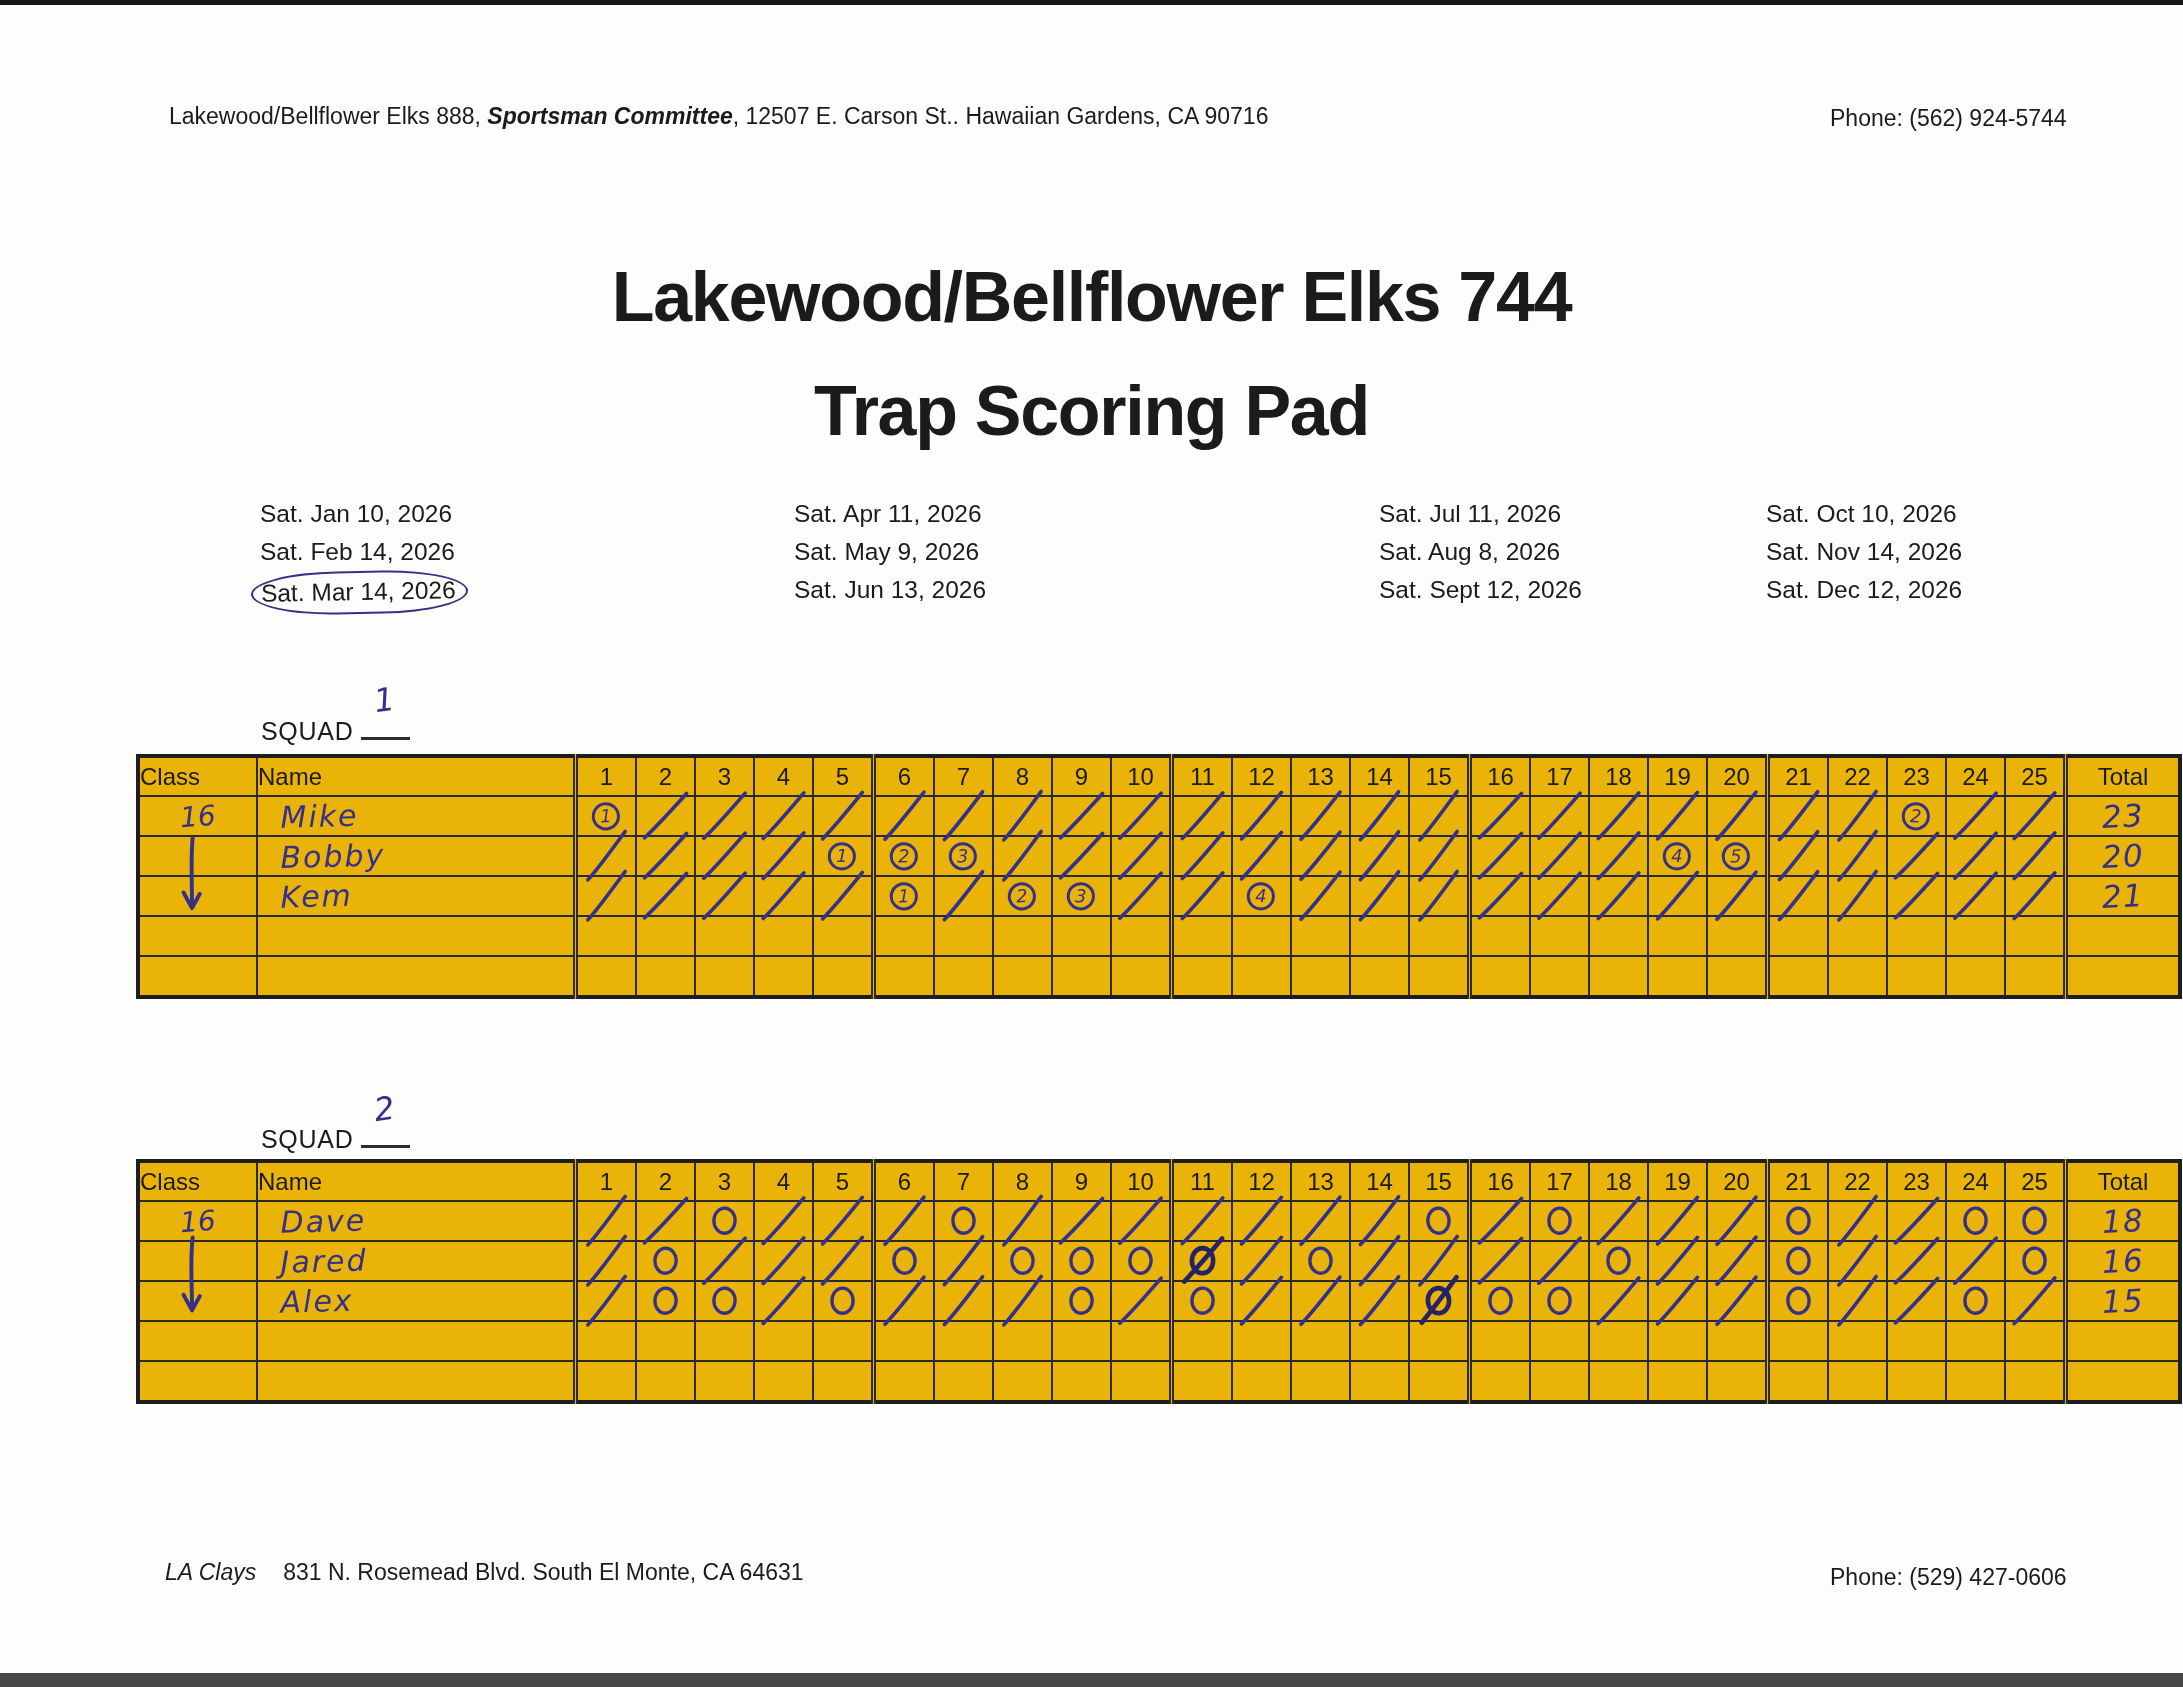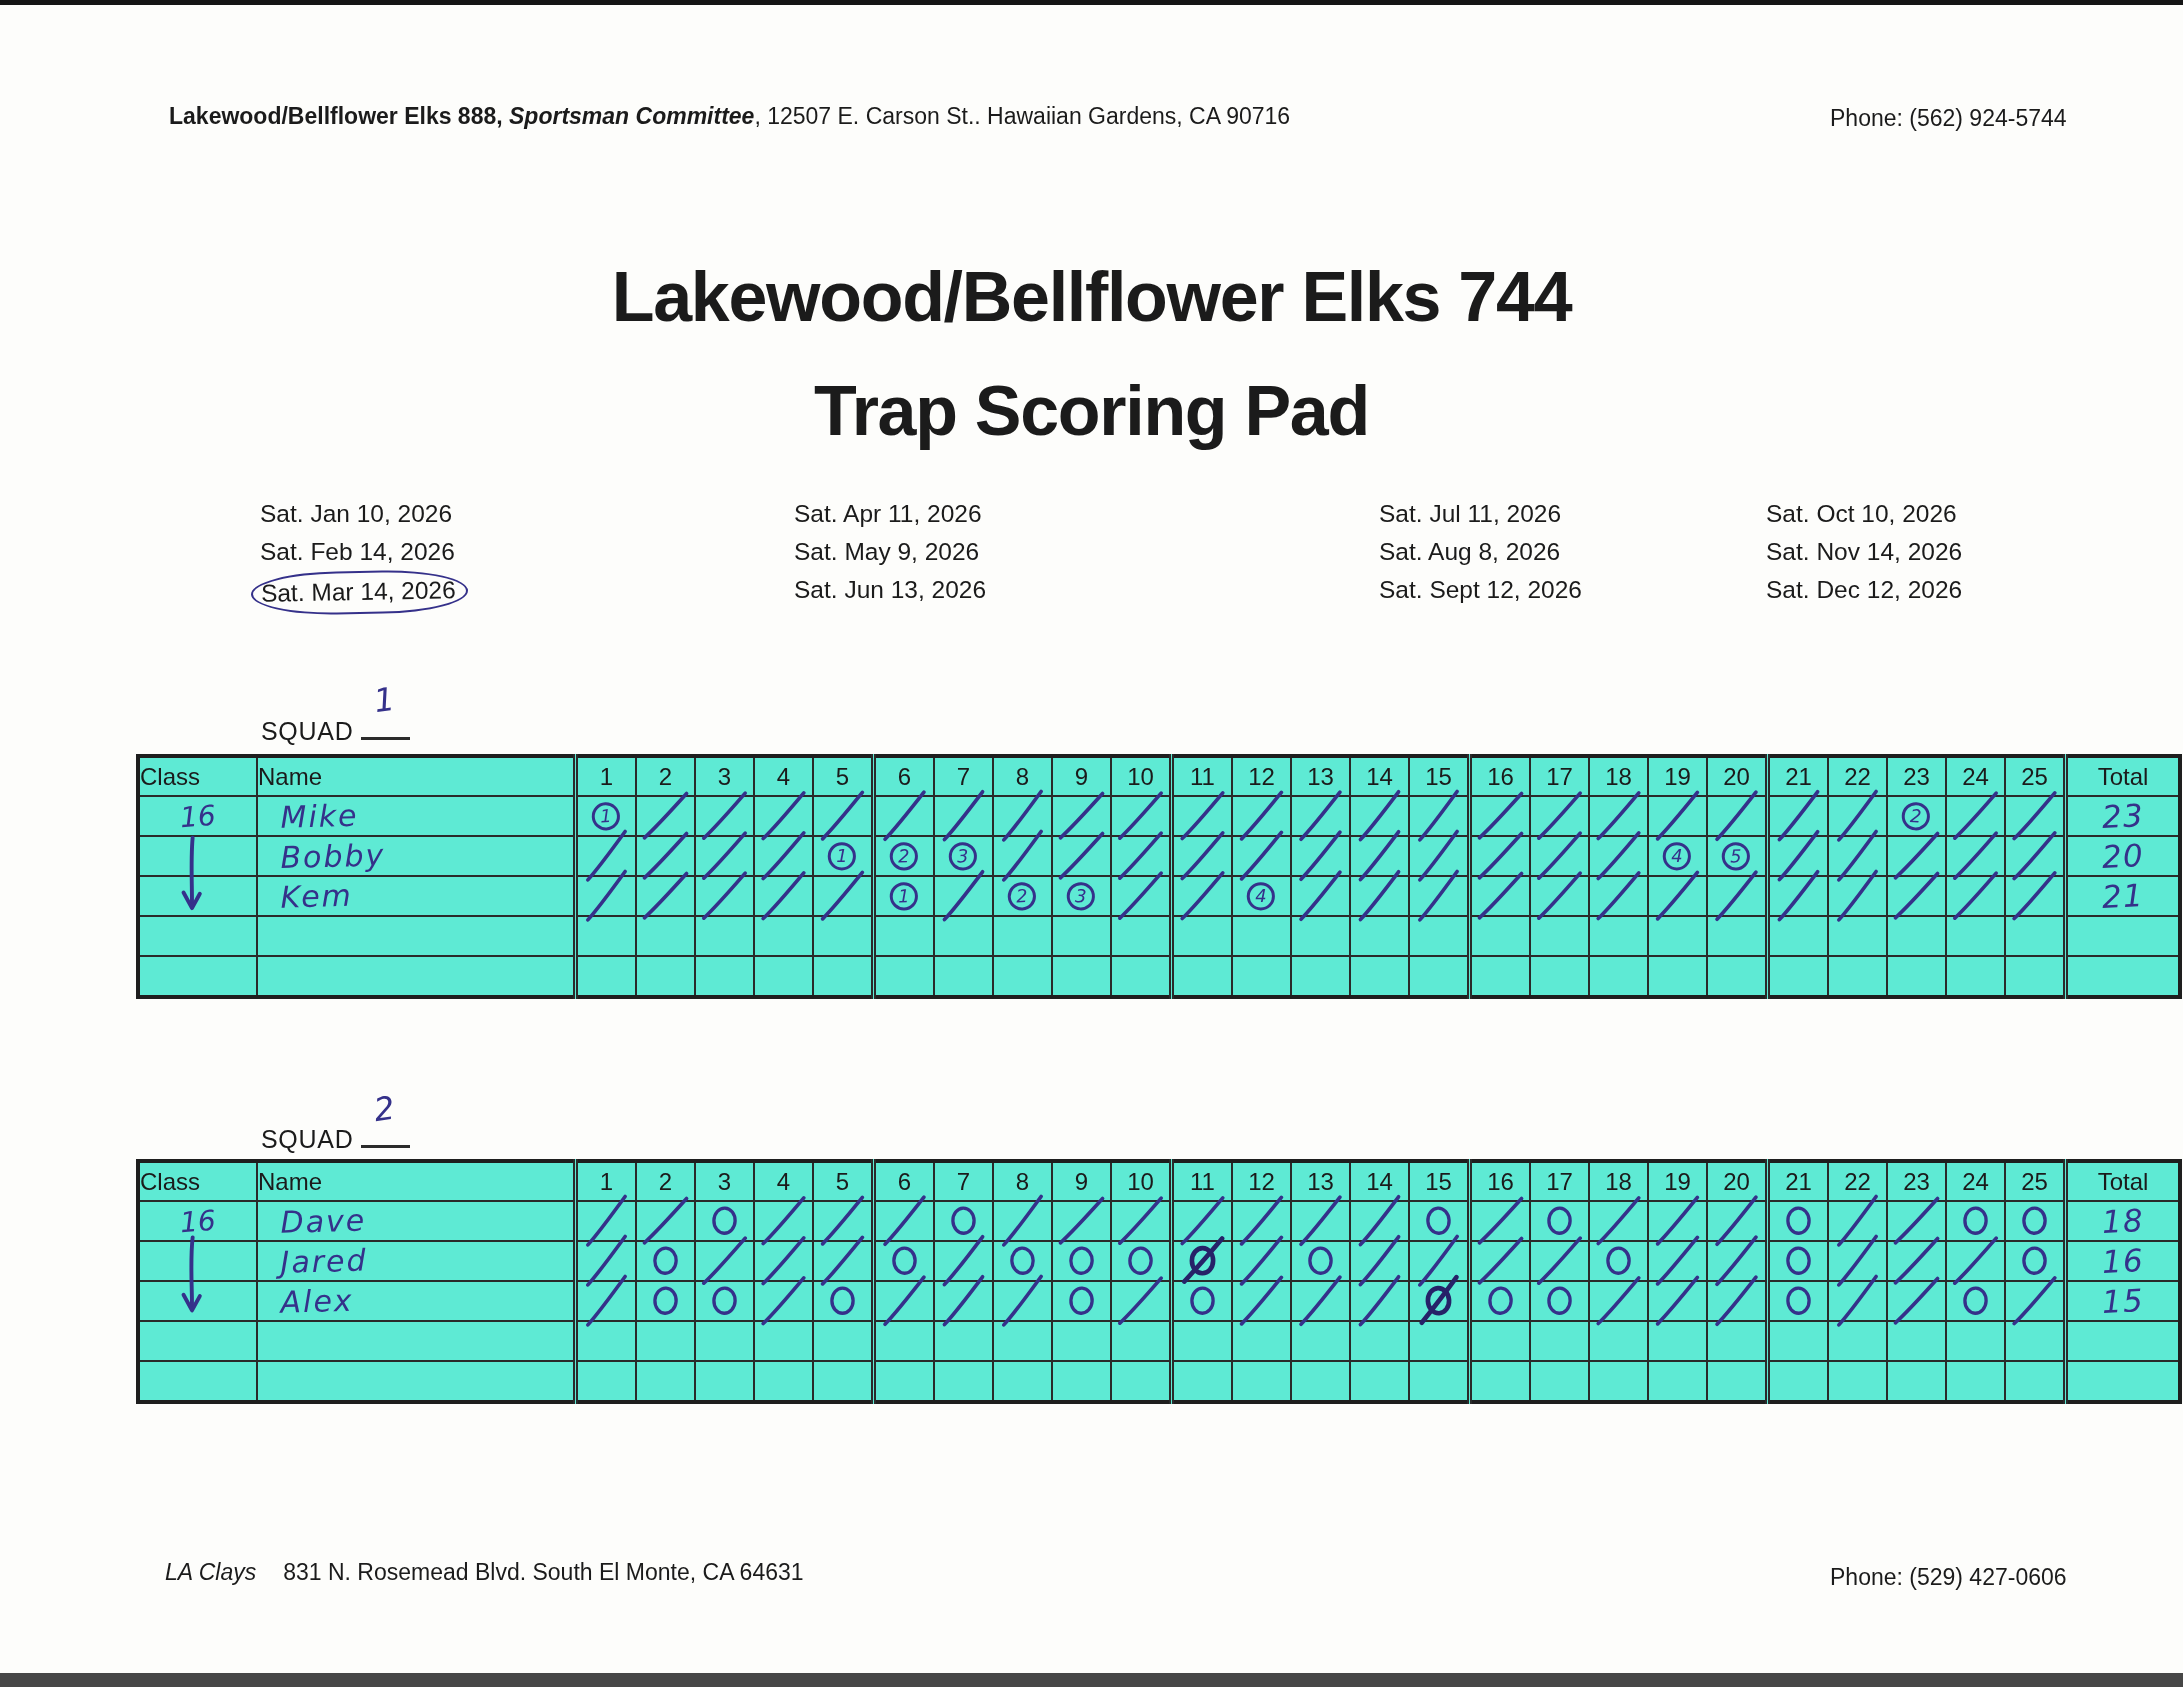--- a/index.html
+++ b/index.html
@@ -3,21 +3,21 @@
 <meta charset="utf-8">
 <style>
   html,body{margin:0;padding:0;background:#e8e8e8;}
   .page{position:relative;width:2183px;height:1687px;background:#fdfdfb;
         font-family:"Liberation Sans",sans-serif;color:#1b1b1b;overflow:hidden;}
   .edge-top{position:absolute;left:0;top:0;width:100%;height:5.3px;background:#151515;}
   .edge-bottom{position:absolute;left:0;top:1673px;width:100%;height:14.6px;background:#474747;border-bottom:4px solid #1d1d1d;}
 
   
   .header-line{position:absolute;left:169px;top:103px;font-size:23px;white-space:nowrap;}
-  .header-line .b{font-weight:bold;}
+  .header-line .b{font-weight:normal;}
   .header-line .bi{font-weight:bold;font-style:italic;}
   .header-phone{position:absolute;left:1830px;top:105px;font-size:23px;white-space:nowrap;}
   .footer-line{position:absolute;left:165px;top:1559px;font-size:23px;white-space:nowrap;}
   .footer-line .i{font-style:italic;margin-right:27px;}
   .footer-phone{position:absolute;left:1830px;top:1564px;font-size:23px;white-space:nowrap;}
 
   
   .title{position:absolute;left:0;top:257px;width:100%;text-align:center;font-weight:bold;}
   .title .t1{font-size:70px;letter-spacing:-1.3px;}
   .title .t2{font-size:70px;letter-spacing:-1.3px;margin-top:34px;}
@@ -32,21 +32,21 @@
   .squad-label{position:absolute;font-size:25px;letter-spacing:0.7px;}
   .squad-label .line{display:inline-block;width:49px;border-bottom:3.3px solid #2b2b2b;margin-left:8px;}
   .sq1{left:261px;top:717px;} .sq2{left:261px;top:1125px;}
   .squad-num{position:absolute;font-family:"DejaVu Sans",sans-serif;font-style:italic;
              color:#35318a;font-size:32px;transform:rotate(-8deg);}
   .sn1{left:374px;top:681px;} .sn2{left:374px;top:1090px;}
 
   
   .tablewrap{position:absolute;left:136px;width:1975px;}
   .tw1{top:754px;} .tw2{top:1159px;}
-  table.score{border-collapse:collapse;table-layout:fixed;width:1972px;background:#5eead4;}
+  table.score{border-collapse:collapse;table-layout:fixed;width:1972px;background:#eab308;}
   table.score td,table.score th{border:2px solid #2a2a2a;padding:0;position:relative;
         height:38px;font-weight:normal;overflow:visible;}
   table.score tr.hdr th{height:37px;font-size:24px;}
   th.c-class{width:116px;text-align:left;padding-left:10.6px;}
   th.c-name{width:315px;text-align:left;padding-left:8px;}
   th.c-score{width:57px;text-align:center;}
   th.c-total{width:110px;text-align:center;}
   table.score{border:4px solid #1e1e1e;}
   .grp{border-left:5.3px double #2a2a2a !important;}
 

